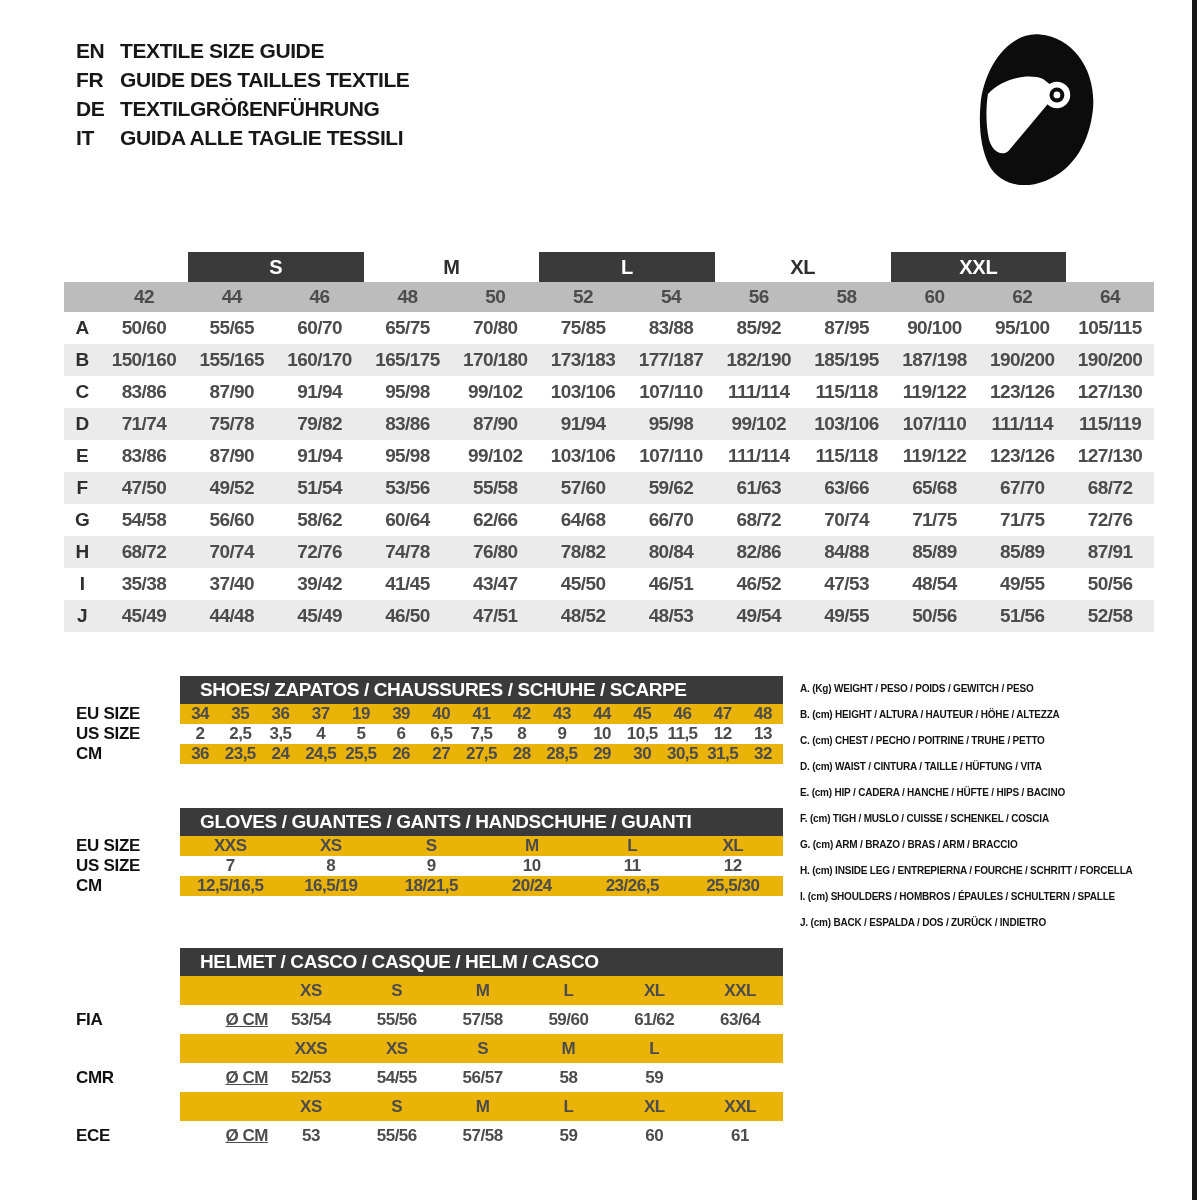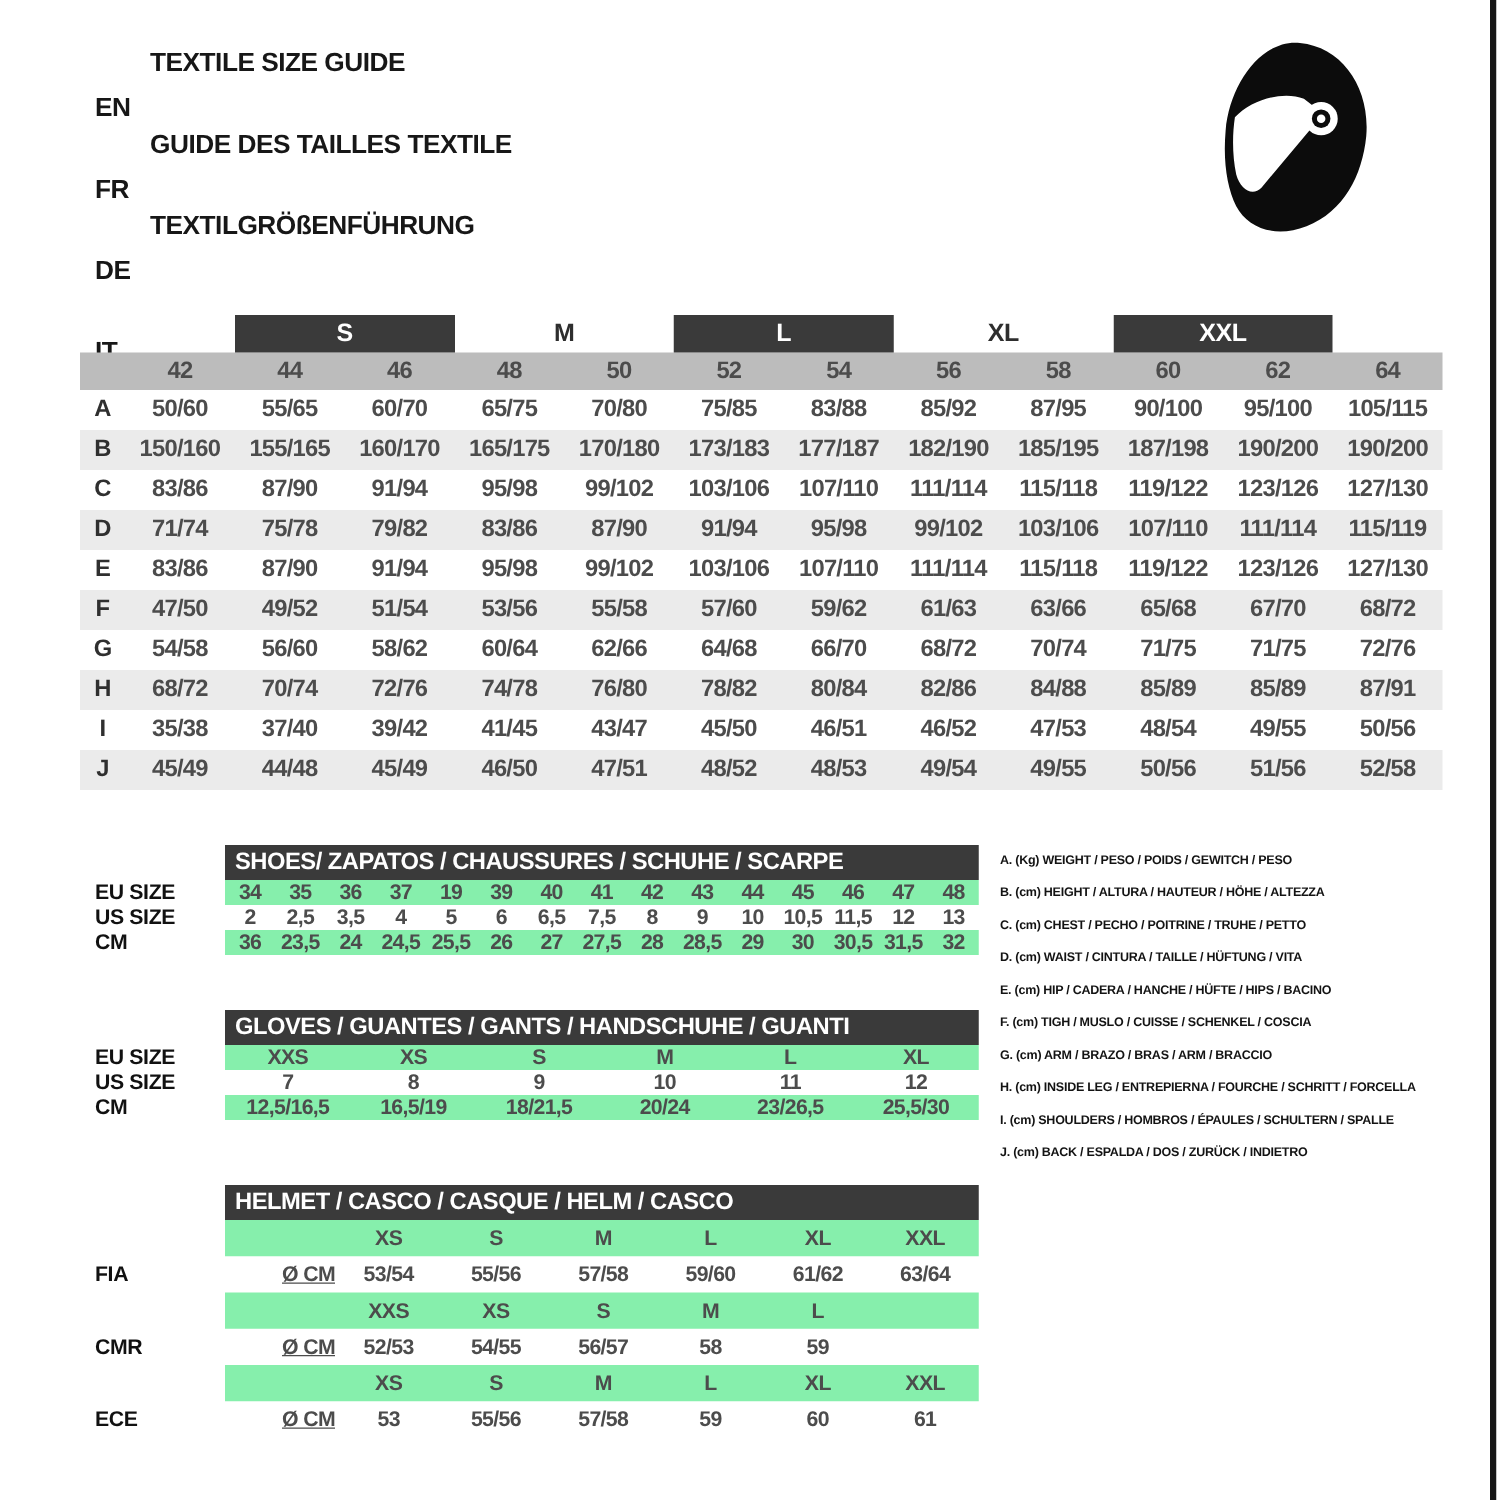--- a/index.html
+++ b/index.html
@@ -6,21 +6,21 @@
   body{
     width:1200px;height:1200px;background:#ffffff;position:relative;overflow:hidden;
     font-family:"Liberation Sans",sans-serif;font-weight:700;color:#4c4c4c;
   }
   
   .right-edge{position:absolute;left:1192px;top:0;width:5px;height:1200px;background:#161616;}
 
   
   .lang-block{position:absolute;left:76px;top:36px;}
   .lang-row{display:flex;font-size:21px;line-height:29px;color:#171717;letter-spacing:-0.4px;white-space:nowrap;}
-  .lang-code{width:44px;flex:0 0 44px;margin-top:36px;}
+  .lang-code{width:44px;flex:0 0 44px;}
 
   
   .helmet-box{position:absolute;left:972px;top:28px;width:138px;height:170px;}
   .helmet-box svg{width:100%;height:100%;display:block;}
 
   
   .main-table{position:absolute;left:64px;top:252px;width:1090px;}
   .grp-row,.size-row,.data-row{display:grid;grid-template-columns:36px repeat(12,1fr);align-items:center;}
   .grp-row{height:30px;}
   .gs2{grid-column:span 2;}
@@ -29,29 +29,29 @@
   .grp.dark{background:#3a3a3a;color:#ffffff;}
   .grp.plain{color:#2e2e2e;}
   .size-row{height:30px;background:#bcbcbc;}
   .data-row{height:32px;}
   .data-row.shaded{background:#ebebeb;}
   .cell{text-align:center;font-size:19px;color:#4c4c4c;letter-spacing:-0.6px;white-space:nowrap;}
   .cell.letter{color:#2f2f2f;}
 
   
   .bar{position:absolute;left:180px;width:603px;height:28px;background:#3a3a3a;color:#ffffff;
-       display:flex;align-items:center;padding-left:8px;box-sizing:border-box;
+       display:flex;align-items:center;padding-left:20px;box-sizing:border-box;
        font-size:19px;letter-spacing:-0.4px;white-space:nowrap;}
   .rows-abs{position:absolute;left:64px;width:719px;}
   .srow{display:flex;height:20px;align-items:stretch;}
   .srow.h29{height:29px;}
   .rlabel{width:116px;flex:0 0 116px;display:flex;align-items:center;font-size:17px;color:#111111;
           letter-spacing:-0.3px;padding-left:12px;box-sizing:border-box;white-space:nowrap;}
   .band{display:grid;width:603px;align-items:center;}
-  .band.shaded{background:#86efac;}
+  .band.shaded{background:#eab308;}
   .cols15{grid-template-columns:repeat(15,1fr);}
   .cols6{grid-template-columns:repeat(6,1fr);}
   .helm{grid-template-columns:88px repeat(6,1fr);}
   .bcell{text-align:center;font-size:17px;color:#4c4c4c;letter-spacing:-0.5px;white-space:nowrap;}
   .bcell.unit{text-align:right;padding-left:10px;text-decoration:underline;}
 
   
   .legend{position:absolute;left:800px;top:676px;width:398px;}
   .legend-item{font-size:10px;line-height:26px;color:#131313;letter-spacing:-0.2px;}
 </style>
@@ -70,20 +70,21 @@
       <div class="lang-row">
         <div class="lang-code">FR</div>
         <div class="lang-text">GUIDE DES TAILLES TEXTILE</div>
       </div>
       <div class="lang-row">
         <div class="lang-code">DE</div>
         <div class="lang-text">TEXTILGRÖßENFÜHRUNG</div>
       </div>
       <div class="lang-row">
         <div class="lang-code">IT</div>
+        <div class="lang-text">GUIDA ALLE TAGLIE TESSILI</div>
       </div>
     </div>
 
   <div class="helmet-box">
     <svg viewBox="0 0 130 160" xmlns="http://www.w3.org/2000/svg">
       <path d="M 64 6 C 96 9 117 40 114 76 C 111 106 97 133 69 144 C 46 153 25 146 16 129 C 9 115 6 95 8 72 C 11 37 35 3 64 6 Z" fill="#0c0c0c"></path>
       <path d="M 15 62 C 28 48 52 42 67 48 L 76 55 C 79 60 77 66 71 72 L 35 115 C 28 122 19 116 16 105 C 13 91 13 75 15 62 Z" fill="#ffffff"></path>
       <circle cx="80" cy="63" r="12.5" fill="#ffffff"></circle>
       <circle cx="80" cy="63" r="7" fill="#0c0c0c"></circle>
       <circle cx="80" cy="63" r="3.2" fill="#ffffff"></circle>

